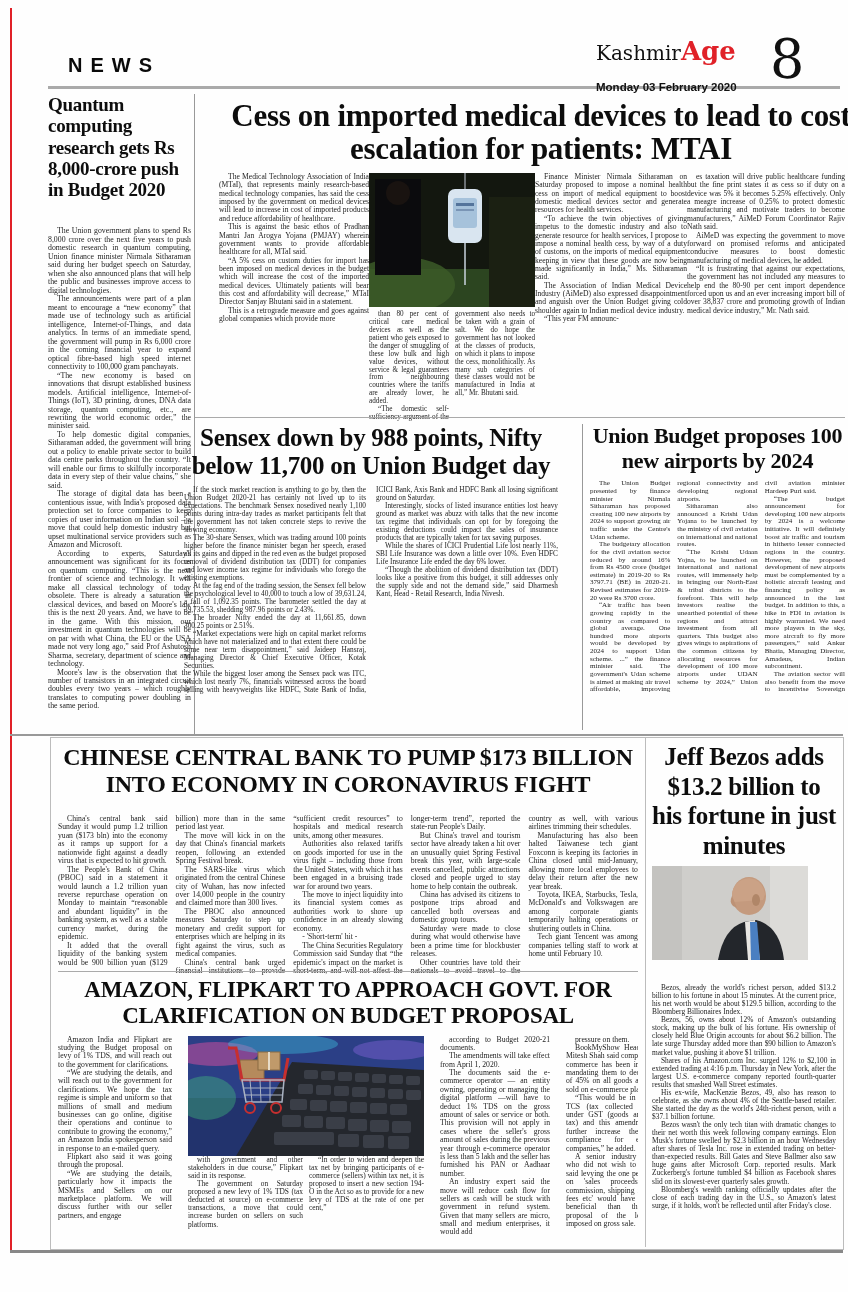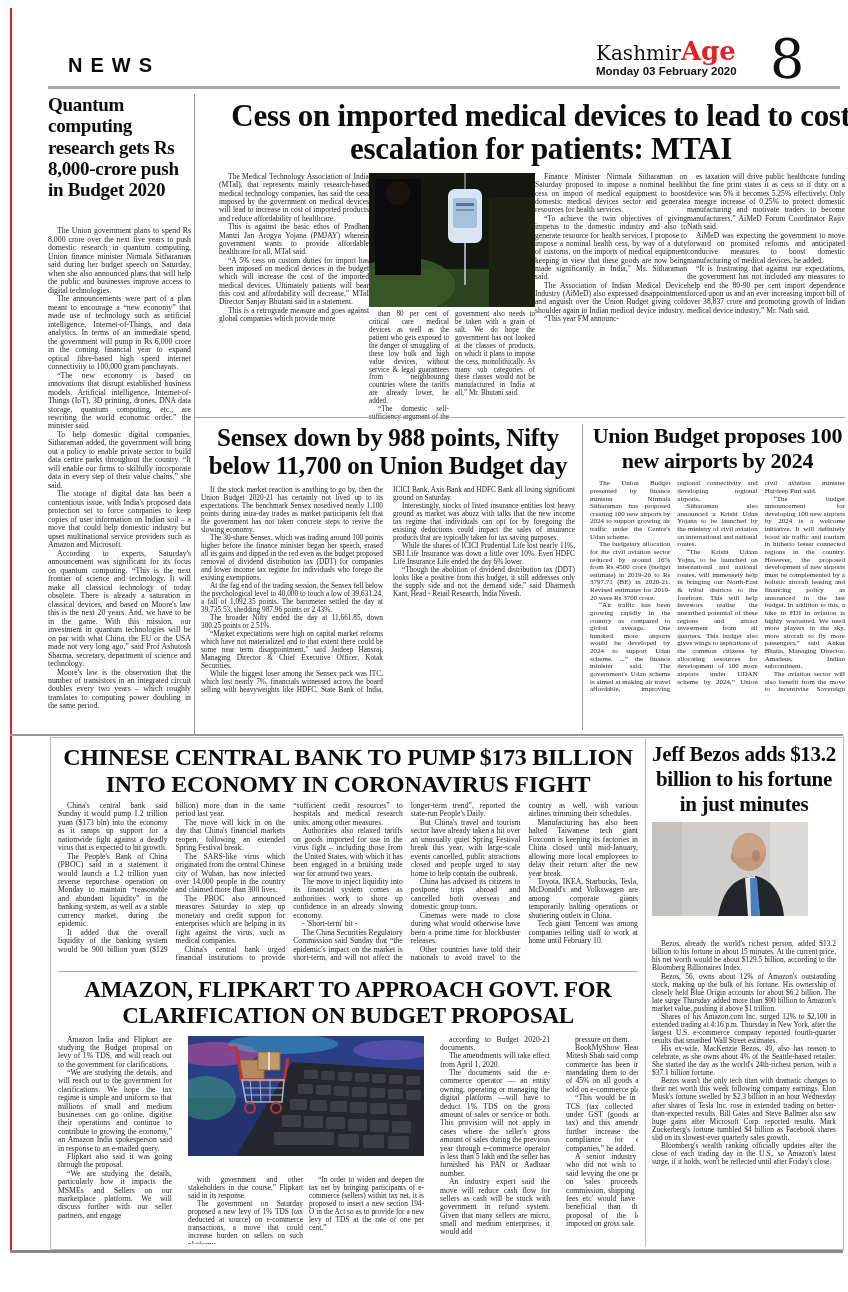--- a/index.html
+++ b/index.html
@@ -5,21 +5,21 @@
   html,body{margin:0;padding:0;background:#fff;}
   #page{position:relative;width:848px;height:1292px;background:#fefefe;overflow:hidden;
         font-family:"Liberation Serif",serif;color:#1b1b1b;}
   .abs{position:absolute;}
   
   .news-label{left:68px;top:54px;font-family:"Liberation Sans",sans-serif;font-weight:bold;
               font-size:20px;letter-spacing:8px;color:#0a0a0a;}
   .masthead{left:596px;top:38px;width:160px;line-height:1;}
   .brand-black{font-family:"DejaVu Serif",serif;font-size:20px;color:#111;text-align:center;}
   .brand-red{font-family:"DejaVu Serif",serif;font-size:26px;color:#e02128;font-weight:bold;}
-  .mast-date{font-family:"Liberation Sans",sans-serif;font-weight:bold;font-size:11.5px;color:#111;margin-top:2px;}
+  .mast-date{font-family:"Liberation Sans",sans-serif;font-weight:bold;font-size:11.5px;color:#111;margin-top:18px;}
   .page-number{left:770px;top:28px;font-family:"DejaVu Serif",serif;font-size:54px;color:#111;}
   
   .rule{background:#aaa;}
   .red-line{background:#e02128;}
   
   .hl{font-weight:bold;color:#0d0d0d;letter-spacing:-0.3px;}
   .hl-center{text-align:center;}
   
   .bt{text-align:justify;color:#1c1c1c;overflow:hidden;}
   .para{margin:0;text-indent:9px;}
@@ -30,41 +30,41 @@
   .quantum .bt{margin-top:27px;font-size:7.8px;line-height:1.09;height:500px;}
   .vdiv1{left:194px;top:94px;width:1px;height:640px;background:#999;}
   .cess{left:219px;top:92px;width:644px;margin-top:8px;}
   .cess .hl{font-size:31px;line-height:1.05;}
   .cess-body{margin-top:8px;display:grid;grid-template-columns:150px 166px 152px 158px;gap:0;
              height:252px;overflow:hidden;font-size:7.6px;line-height:1.1;}
   .photo-med{width:166px;height:134px;display:block;}
   .cess-two{margin-top:4px;column-count:2;column-gap:6px;font-size:7.2px;line-height:1.1;height:112px;}
   .hrule2{left:195px;top:417px;width:650px;height:1px;}
   .vdiv2{left:582px;top:424px;width:1px;height:306px;background:#999;}
-  .sensex{left:201px;top:424px;width:374px;}
+  .sensex{left:184px;top:424px;width:374px;}
   .sensex .hl{font-size:25px;line-height:1.1;}
   .sensex .bt{margin-top:7px;column-count:2;column-gap:10px;font-size:7.3px;line-height:1.1;height:220px;}
   .airports{left:590px;top:424px;width:255px;}
   .airports .hl{font-size:22px;line-height:1.12;}
   .airports .bt{margin-top:7px;column-count:3;column-gap:7px;font-size:7px;line-height:1.09;height:220px;}
   .hrule3{left:10px;top:734px;width:833px;height:2px;background:#999;}
   .bottom-box{left:50px;top:737px;width:792px;height:511px;border:1px solid #bcbcbc;}
   .vdiv3{left:645px;top:738px;width:1px;height:509px;background:#bcbcbc;}
   .china{left:58px;top:744px;width:580px;}
   .china .hl{font-size:24px;line-height:1.12;}
-  .china .bt{margin-top:4px;column-count:5;column-gap:8px;font-size:7.7px;line-height:1.1;height:162px;}
+  .china .bt{margin-top:17px;column-count:5;column-gap:8px;font-size:7.7px;line-height:1.1;height:162px;}
   .hrule4{left:58px;top:971px;width:580px;height:1px;}
   .amazon{left:58px;top:977px;width:580px;}
   .amazon .hl{font-size:23px;line-height:1.12;}
   .amazon-body{margin-top:7px;display:grid;grid-template-columns:114px 236px 110px 108px;gap:16px;
                height:208px;overflow:hidden;font-size:7.7px;line-height:1.09;}
   .photo-cart{width:236px;height:120px;display:block;}
-  .amazon-two{margin-top:20px;column-count:2;column-gap:6px;font-size:7.4px;line-height:1.1;height:84px;}
+  .amazon-two{margin-top:0;column-count:2;column-gap:6px;font-size:7.4px;line-height:1.1;height:84px;}
   .bezos{left:652px;top:742px;width:184px;}
-  .bezos .hl{font-size:21px;line-height:1.18;}
+  .bezos .hl{font-size:25px;line-height:1.18;}
   .photo-bezos{margin-top:6px;width:156px;height:94px;display:block;}
   .bezos .bt{margin-top:24px;font-size:7.4px;line-height:1.09;height:298px;}
   .hrule5{left:10px;top:1250px;width:833px;height:3px;background:#888;}
 </style>
 </head>
 <body>
 
 <div id="page">
 
   <div class="abs red-line" style="left:10px;top:8px;width:2px;height:1242px;"></div>
@@ -178,21 +178,21 @@
         <p class="para">The move will kick in on the day that China's financial markets reopen, following an extended Spring Festival break.</p>
         <p class="para">The SARS-like virus which originated from the central Chinese city of Wuhan, has now infected over 14,000 people in the country and claimed more than 300 lives.</p>
         <p class="para">The PBOC also announced measures Saturday to step up monetary and credit support for enterprises which are helping in its fight against the virus, such as medical companies.</p>
         <p class="para">China's central bank urged financial institutions to provide “sufficient credit resources” to hospitals and medical research units, among other measures.</p>
         <p class="para">Authorities also relaxed tariffs on goods imported for use in the virus fight – including those from the United States, with which it has been engaged in a bruising trade war for around two years.</p>
         <p class="para">The move to inject liquidity into its financial system comes as authorities work to shore up confidence in an already slowing economy.</p>
         <p class="para">- 'Short-term' hit -</p>
         <p class="para">The China Securities Regulatory Commission said Sunday that “the epidemic's impact on the market is short-term, and will not affect the longer-term trend”, reported the state-run People's Daily.</p>
         <p class="para">But China's travel and tourism sector have already taken a hit over an unusually quiet Spring Festival break this year, with large-scale events cancelled, public attractions closed and people urged to stay home to help contain the outbreak.</p>
         <p class="para">China has advised its citizens to postpone trips abroad and cancelled both overseas and domestic group tours.</p>
-        <p class="para">Cinemas were made to close during what would otherwise have been a prime time for blockbuster releases.</p>
+        <p class="para">Saturday were made to close during what would otherwise have been a prime time for blockbuster releases.</p>
         <p class="para">Other countries have told their nationals to avoid travel to the country as well, with various airlines trimming their schedules.</p>
         <p class="para">Manufacturing has also been halted Taiwanese tech giant Foxconn is keeping its factories in China closed until mid-January, allowing more local employees to delay their return after the new year break.</p>
         <p class="para">Toyota, IKEA, Starbucks, Tesla, McDonald's and Volkswagen are among corporate giants temporarily halting operations or shuttering outlets in China.</p>
         <p class="para">Tech giant Tencent was among companies telling staff to work at home until February 10.</p>
       </div>
   </div>
 
   <div class="abs rule hrule4"></div>
 
   <div class="abs amazon">

